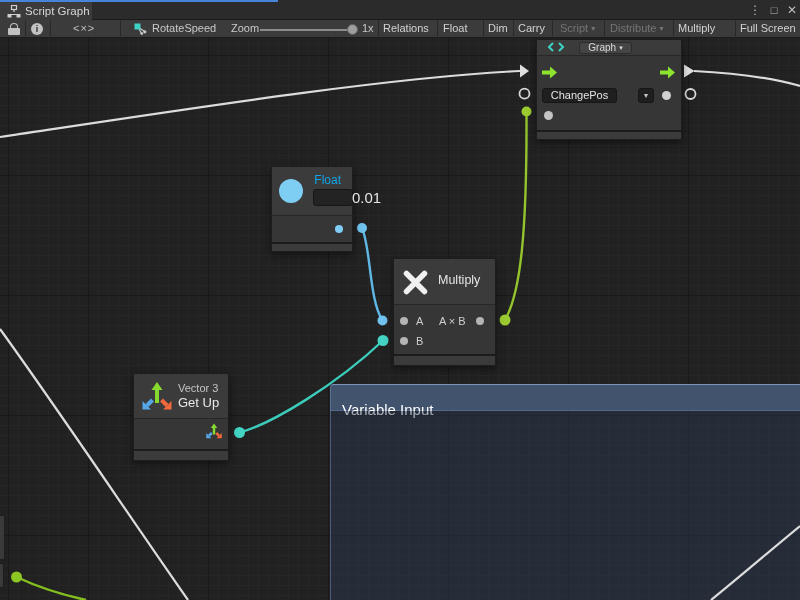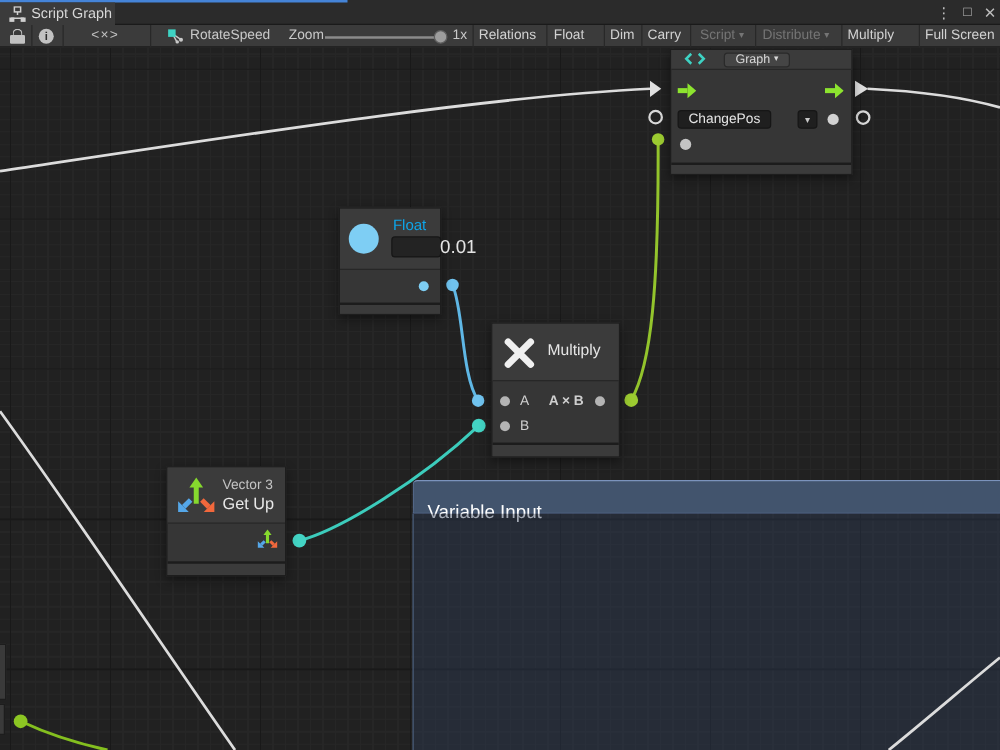--- a/index.html
+++ b/index.html
@@ -225,21 +225,21 @@
     </div>
 
     <div class="node node-mul">
       <div class="header"></div>
       <svg class="mul-icon" width="27" height="27" viewBox="0 0 27 27">
         <path d="M4.5,4.5 L22.5,22.5 M22.5,4.5 L4.5,22.5" stroke="#f0f0f0" stroke-width="5.5" stroke-linecap="round"></path>
       </svg>
       <div class="mul-title">Multiply</div>
       <div class="dot" style="left:6px; top:58px; width:8px; height:8px; background:#b4b4b4;"></div>
       <span class="plabel" style="left:22px; top:55px;">A</span>
-      <span class="plabel" style="left:45px; top:55px;font-weight:bold;">A × B</span>
+      <span class="plabel" style="left:45px; top:55px;">A × B</span>
       <div class="dot" style="left:81.5px; top:58px; width:8px; height:8px; background:#b4b4b4;"></div>
       <div class="dot" style="left:6px; top:78px; width:8px; height:8px; background:#b4b4b4;"></div>
       <span class="plabel" style="left:22px; top:75px;">B</span>
       <div class="footer"></div>
     </div>
 
     <div class="node node-vec">
       <div class="header"></div>
       <svg class="vec-icon" width="36" height="36" viewBox="0 0 36 36">
         <line x1="18" y1="25" x2="18" y2="11" stroke="#86d92e" stroke-width="4"></line>

